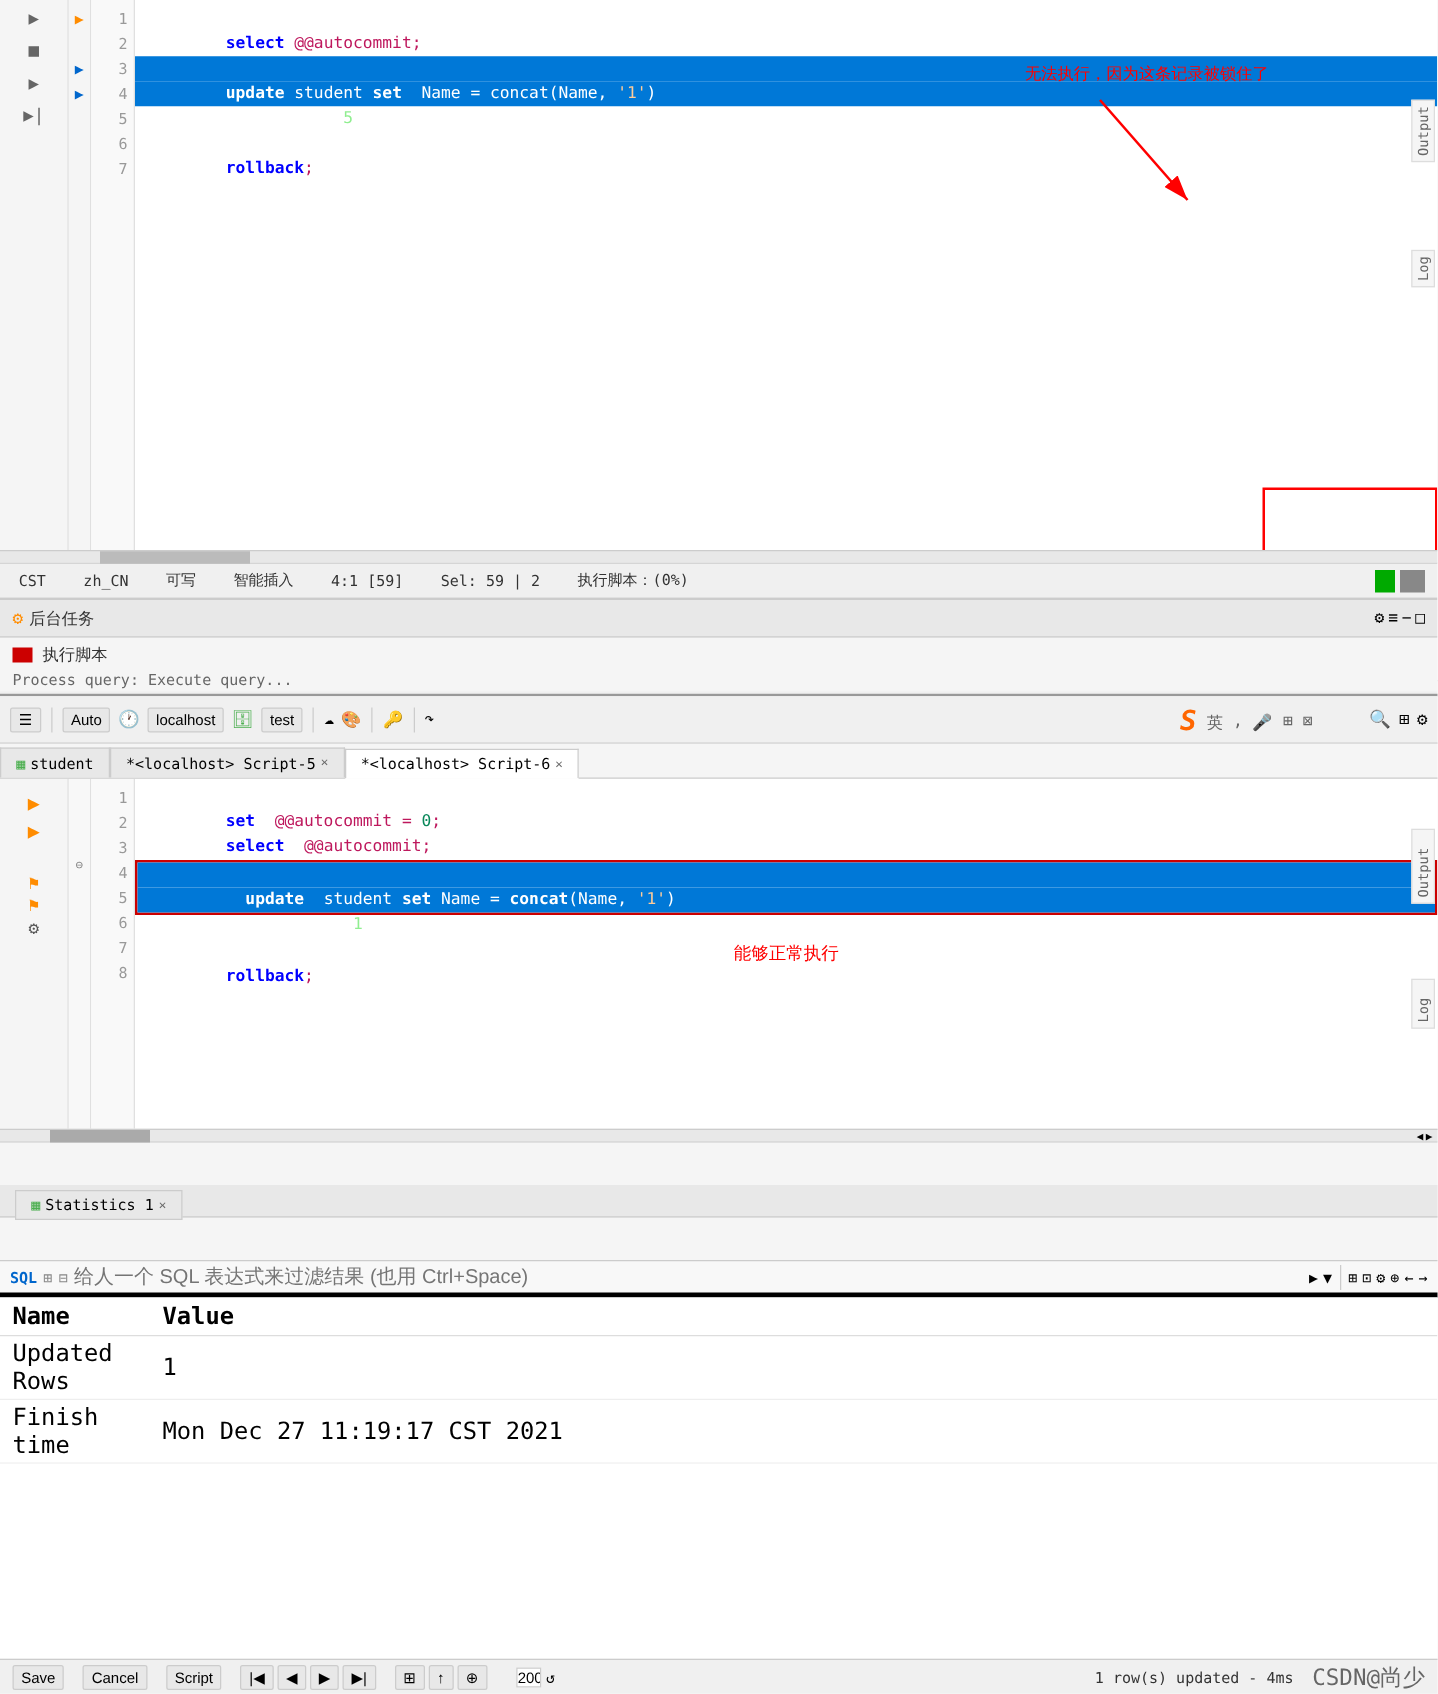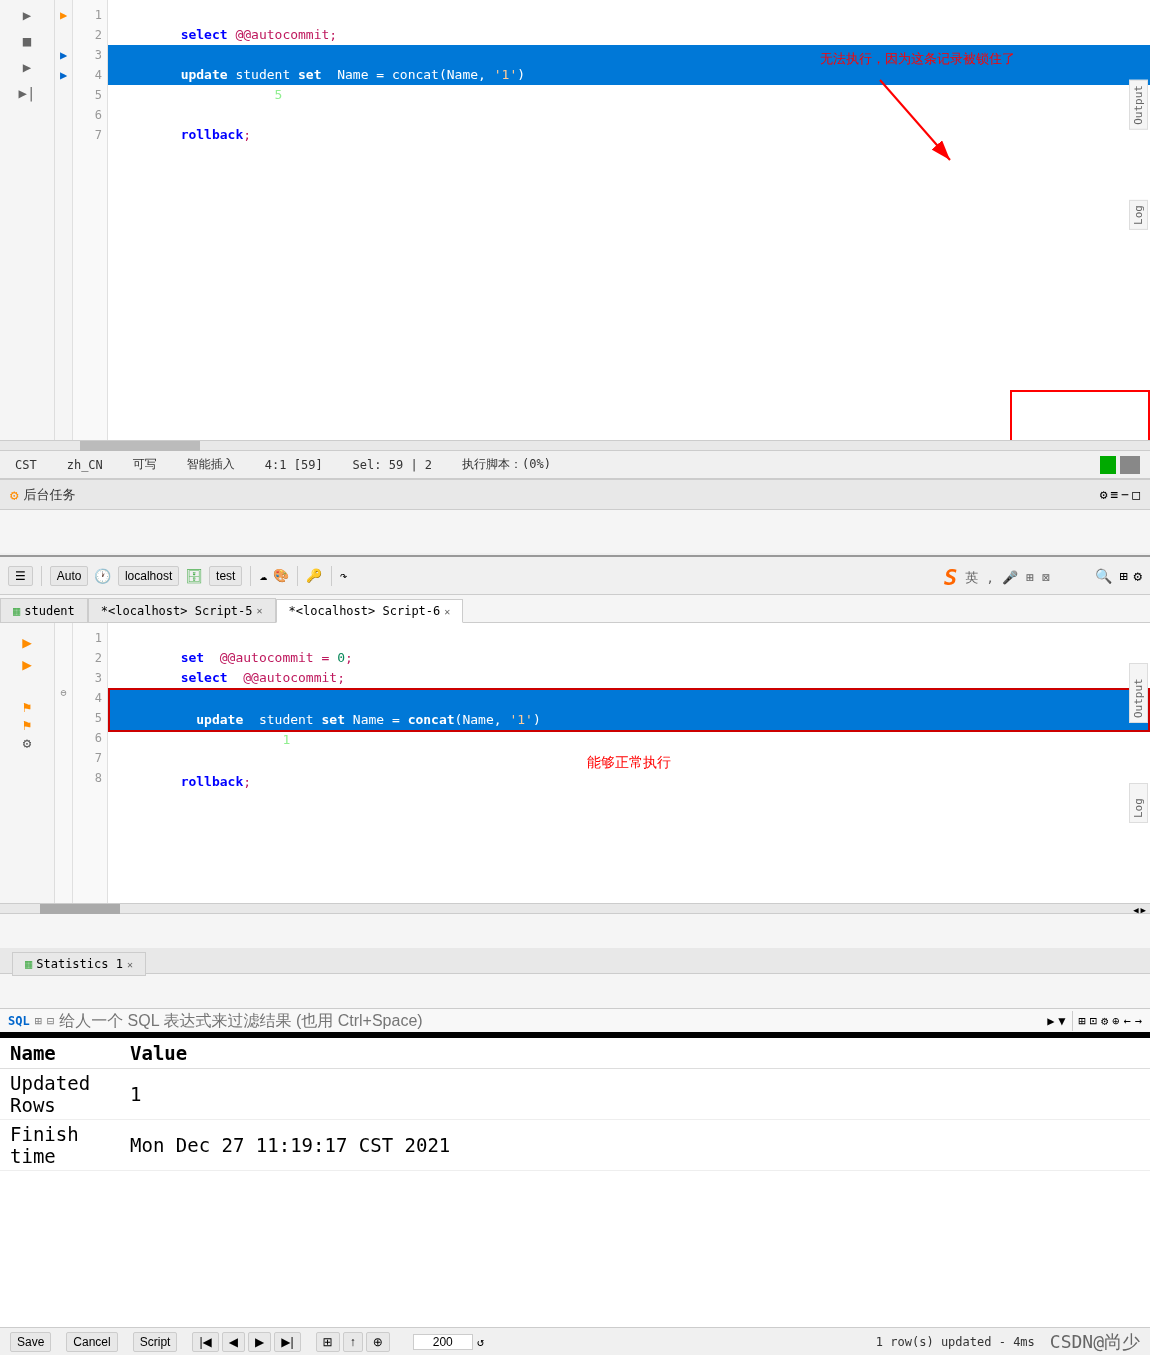--- a/index.html
+++ b/index.html
@@ -238,21 +238,21 @@
       gap: 4px;
       align-self: flex-start;
       margin: 4px;
     }
 
     
     .sql-bar {
       height: 30px;
       background: #f8f8f8;
       border-top: 1px solid #ccc;
-      border-bottom: 6px solid #000000;
+      border-bottom: 4px solid #000000;
       display: flex;
       align-items: center;
       padding: 0 8px;
       gap: 5px;
     }
 
     .sql-label {
       color: #0066cc;
       font-weight: bold;
       font-size: 12px;
@@ -460,20 +460,27 @@
   <div class="bottom-panel-top">
     <div class="panel-header">
       <span style="color:#ff8c00; font-size:14px;">⚙</span>
       <span class="panel-title">后台任务</span>
       <div class="panel-icons">
         <span>⚙</span>
         <span>≡</span>
         <span>−</span>
         <span>□</span>
       </div>
+    </div>
+    <div class="panel-content">
+      <div style="display:flex; align-items:center; gap:8px; margin-bottom:4px;">
+        <div style="width:16px; height:12px; background:#cc0000; display:inline-block;"></div>
+        <span>执行脚本</span>
+      </div>
+      <div style="color:#666; font-size:12px;">Process query: Execute query...</div>
     </div>
   </div>
 </div>
 
 <div class="bottom-window">
 
   <div class="toolbar-row">
     <button class="toolbar-btn">☰</button>
     <div class="toolbar-sep"></div>
     <button class="toolbar-btn">Auto</button>
@@ -646,21 +653,21 @@
       <button class="toolbar-btn">◀</button>
       <button class="toolbar-btn">▶</button>
       <button class="toolbar-btn">▶|</button>
     </div>
     <div style="display:flex; gap:3px; align-items:center;">
       <button class="toolbar-btn">⊞</button>
       <button class="toolbar-btn">↑</button>
       <button class="toolbar-btn">⊕</button>
     </div>
     <div style="display:flex; align-items:center; gap:4px; margin:0 8px;">
-      <input type="text" value="200" style="width: 60px; text-align: center; border: 1px solid rgb(204, 204, 204); font-size: 12px;">
+      <input type="text" value="200" style="width: 20px; text-align: center; border: 1px solid rgb(204, 204, 204); font-size: 12px;">
       <span style="font-size:12px;">↺</span>
 
     </div>
     <div style="margin-left:auto; display:flex; gap:15px; align-items:center;">
       <span style="color:#333; font-size:12px;">1 row(s) updated - 4ms</span>
       <span style="color:#666; font-size:18px;">CSDN@尚少</span>
     </div>
   </div>
 </div>
 

